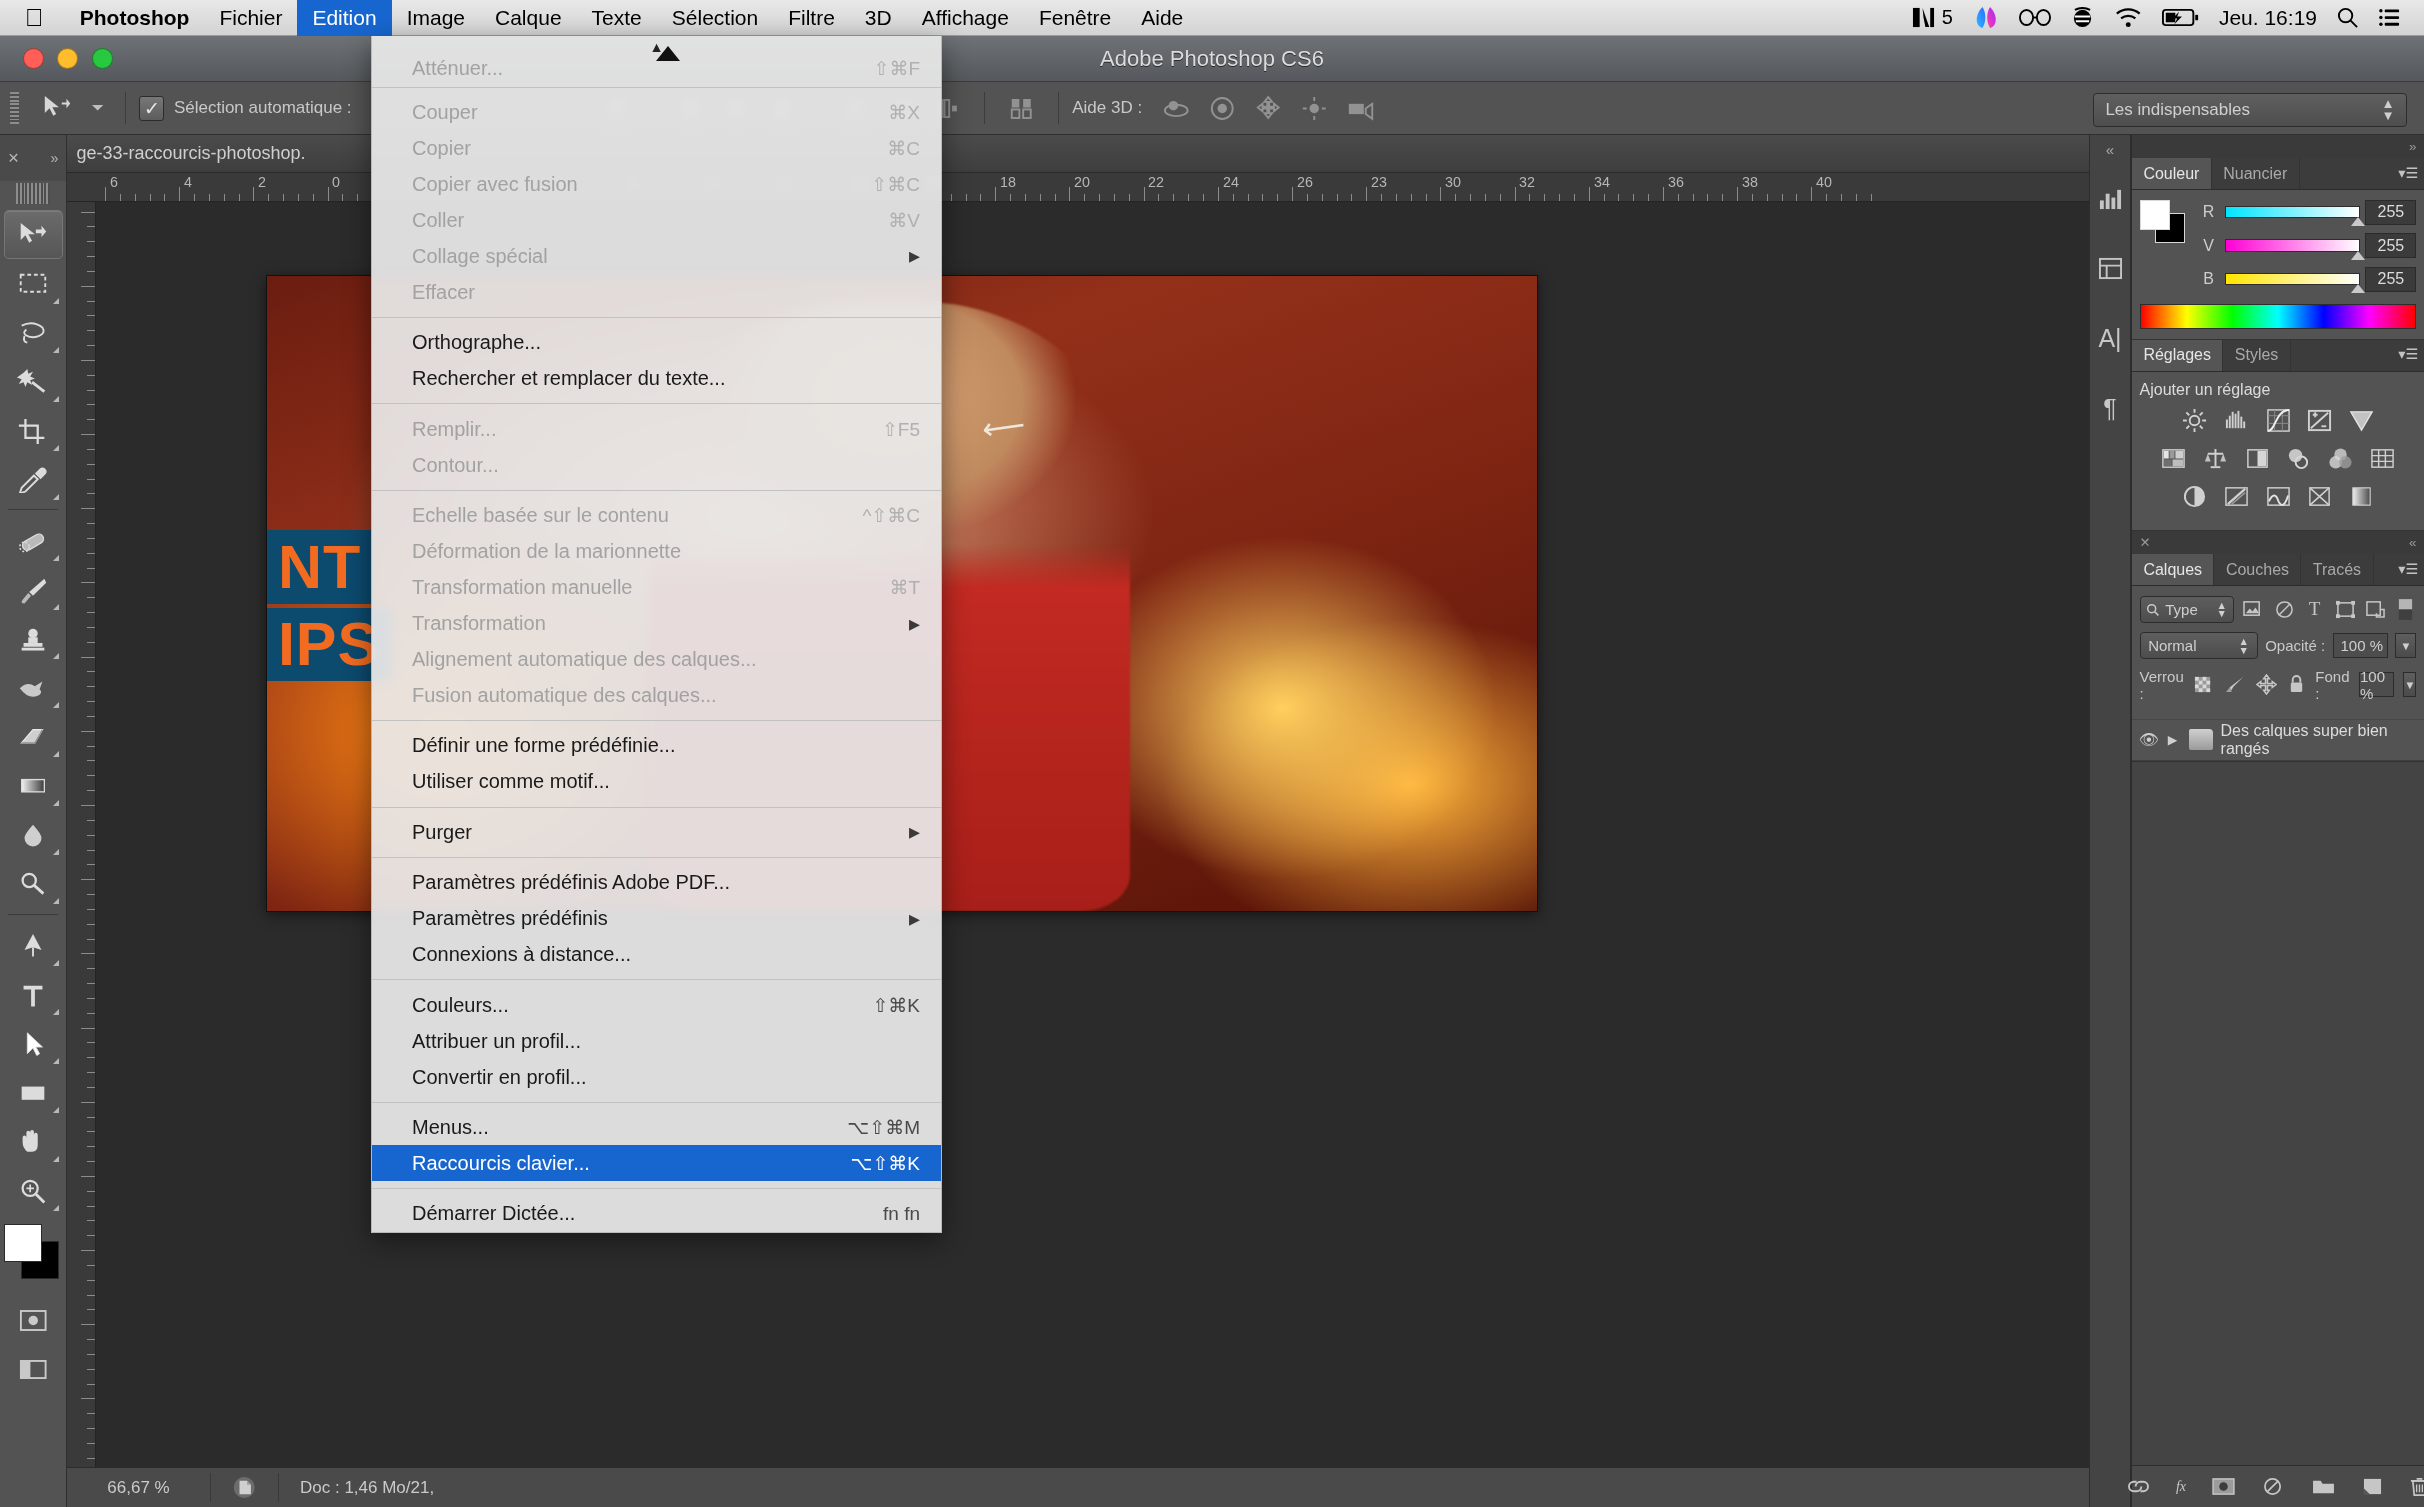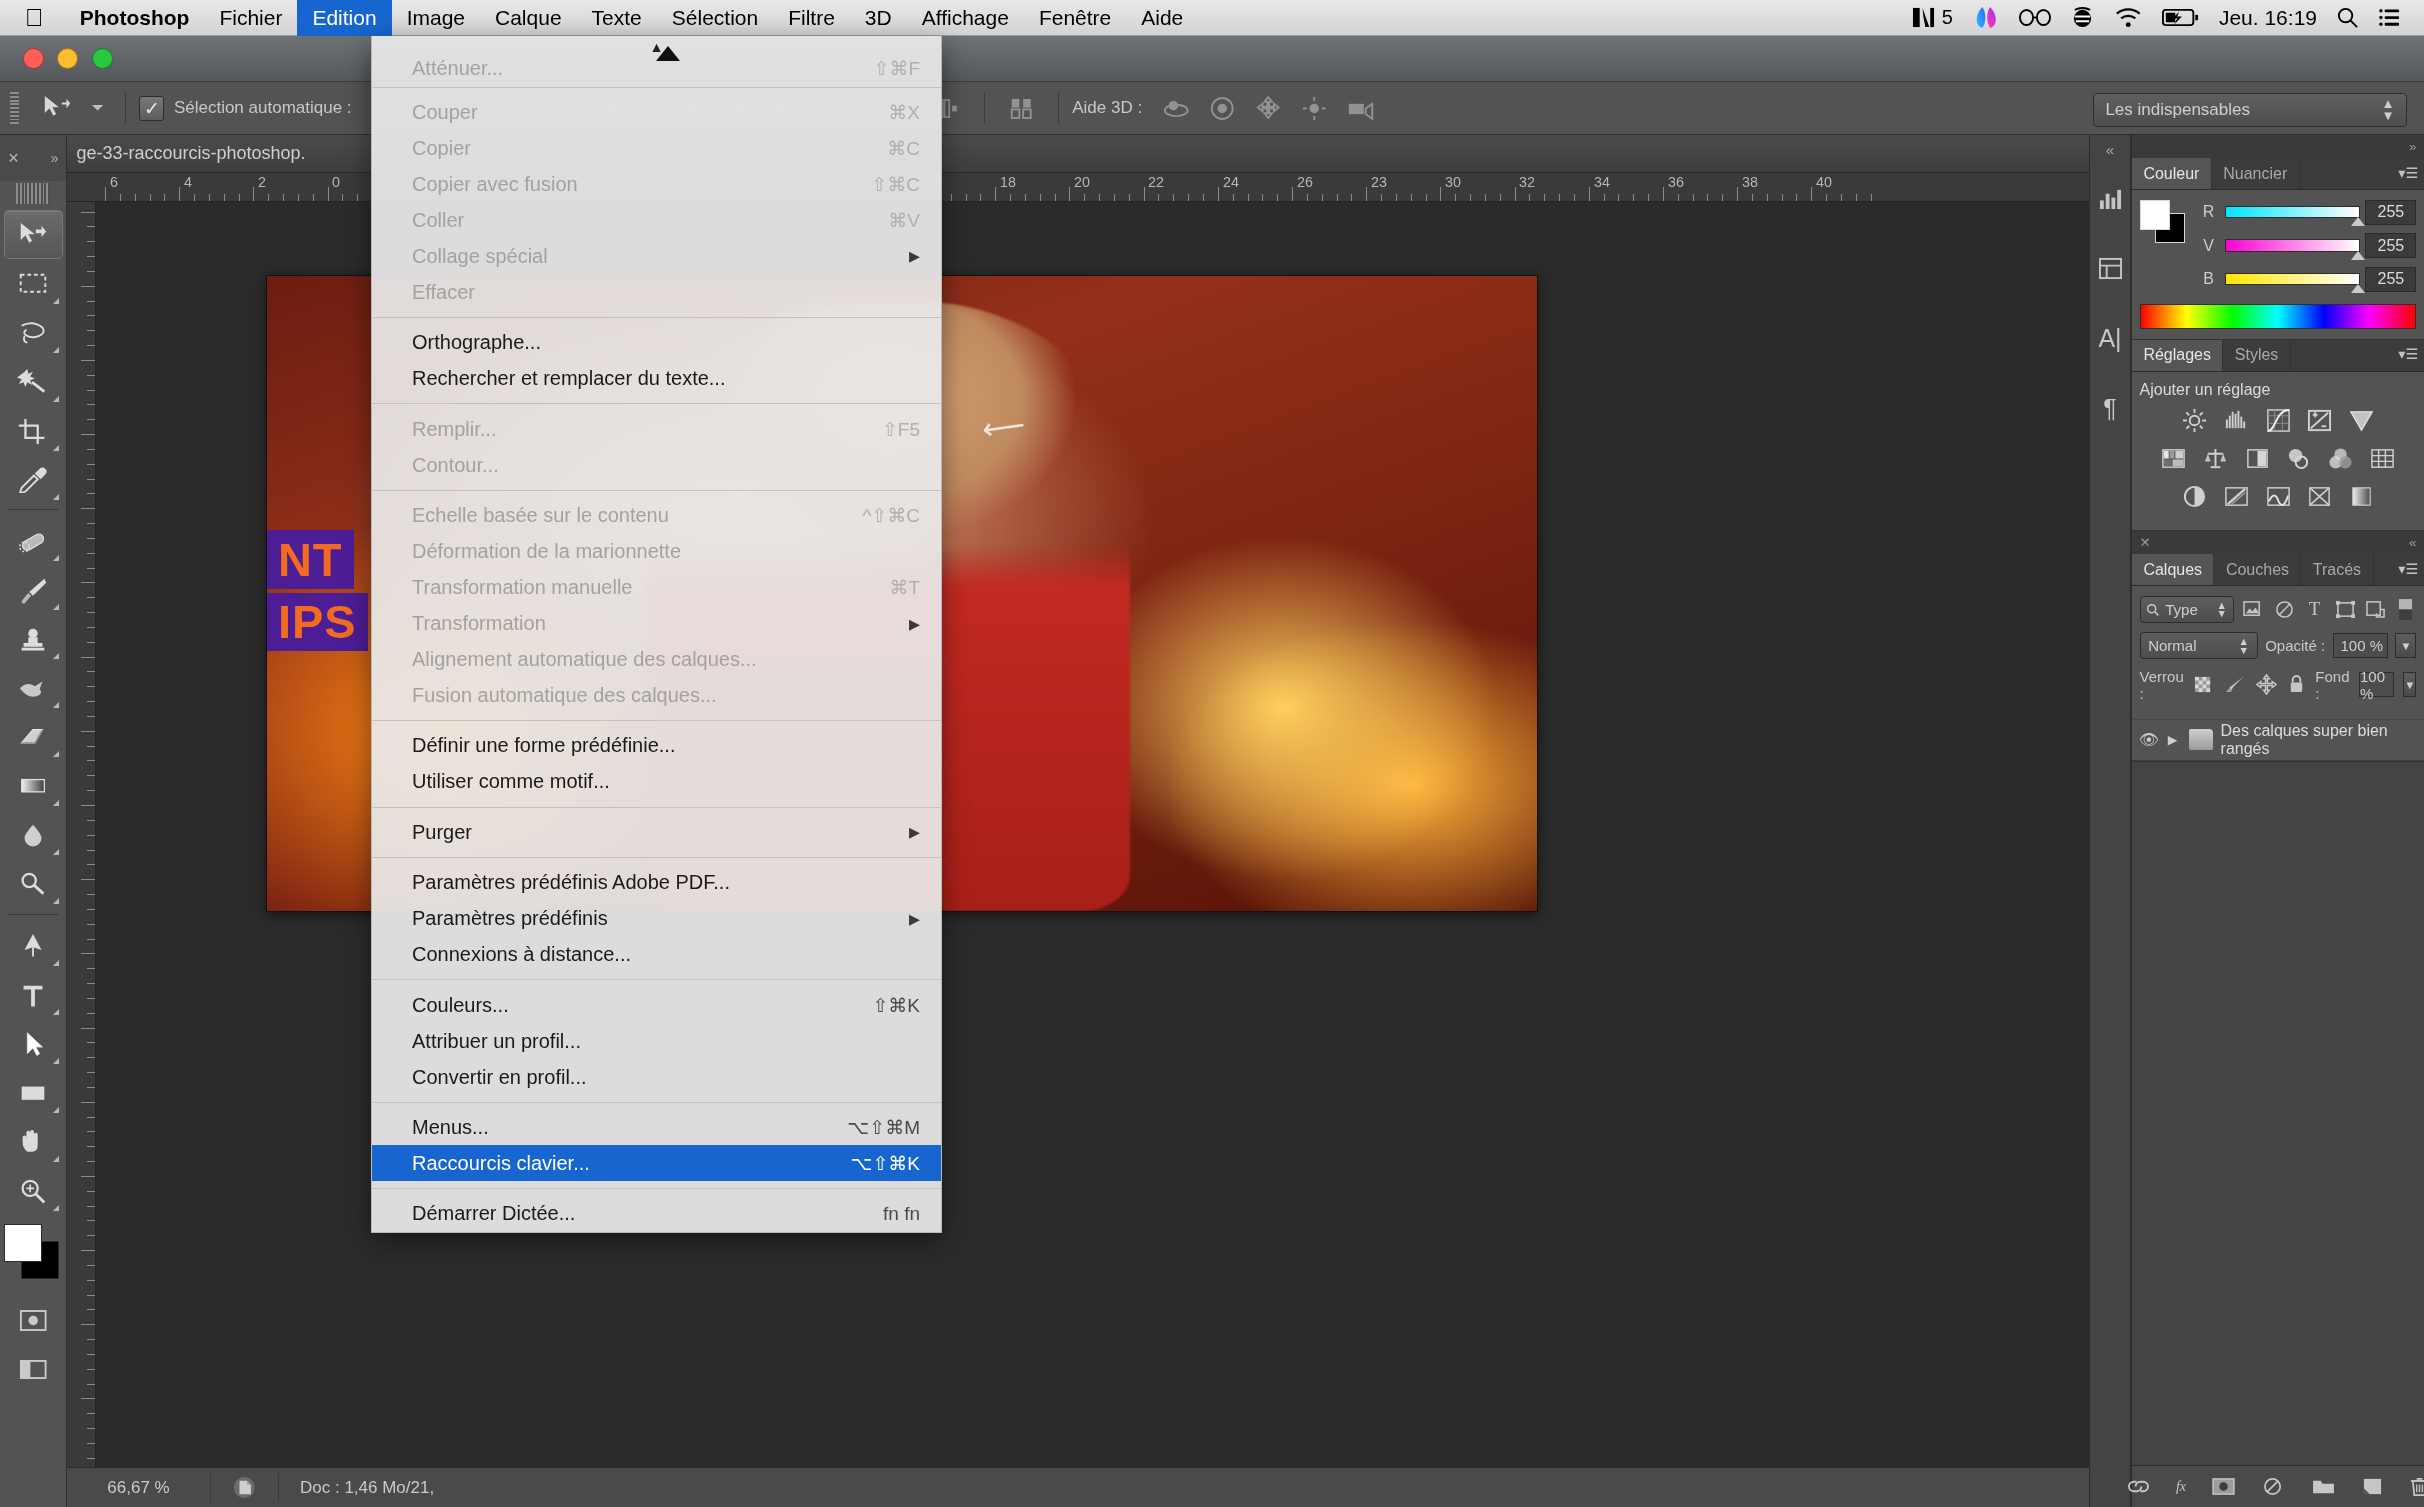--- a/index.html
+++ b/index.html
@@ -112,22 +112,22 @@
      background:
        radial-gradient(ellipse 50% 30% at 50% 16%, #d9a377 0%, #c08a5f 55%, rgba(192,138,95,0) 78%),
        linear-gradient(180deg, rgba(0,0,0,0) 40%, #c22a22 47%, #a81f19 100%);
      border-radius:45% 45% 10% 10%/30% 30% 6% 6%; filter:blur(1px);}
   #canvas .handwrite{ position:absolute; left:60%; top:14%; color:#f3ece2;
      font-family:"DejaVu Serif", serif; font-style:italic; font-size:25px;
      line-height:1.35; text-shadow:0 1px 2.9px rgba(0,0,0,.7); }
   #canvas .arrow{ position:absolute; left:56.3%; top:21%; color:#f0e7db; font-size:30px;
      transform:rotate(-8deg);}
   #canvas .badge{ position:absolute; left:0; top:40%; }
-  #canvas .badge .bline{ background:#4c1d95; color:#f26b21; font-weight:bold;
-     font-size:47px; letter-spacing:1px; padding:1.9px 11.4px; display:inline-block;}
+  #canvas .badge .bline{ background:#0c4a6e; color:#f26b21; font-weight:bold;
+     font-size:61px; letter-spacing:1px; padding:1.9px 11.4px; display:inline-block;}
   #canvas .badge .b2{ margin-top:3.8px; }
   #statusbar{ position:absolute; left:0; right:0; bottom:0; height:40px;
     background:#4a4a4a; border-top:1px solid #2b2b2b; display:flex;align-items:center;
     color:#cacaca; font-size:17px;}
   #statusbar .zoom{ width:143px; text-align:center;}
   #statusbar .sb-sep{width:1px;height:28.5px;background:#393939;}
   #statusbar .thumbbtn{width:67px;display:flex;align-items:center;justify-content:center;}
   #statusbar .doc{ padding-left:21px;}
   #iconcol{
     position:absolute; right:293px; top:135px; width:42px; bottom:0;
@@ -322,20 +322,21 @@
     </div>
   </div>
 </div>
 
 <div id="psTitle">
   <div class="traffic">
     <div class="dot r"></div>
     <div class="dot y"></div>
     <div class="dot g"></div>
   </div>
+  <div class="t">Adobe Photoshop CS6</div>
 </div>
 
 <div id="optbar">
   <div class="grip"></div>
   <div class="ob-tool">
     <svg width="32" height="28.5" viewBox="0 0 34 30">
         <path d="M3 2 L3 20 L8 15 L12 23 L15 21 L11 14 L18 14 Z" fill="#d6d6d6"></path>
         <path d="M26 9 v-4 l4 5 -4 5 v-4 h-5 v-2z" fill="#d6d6d6"></path>
       </svg>
   </div>

